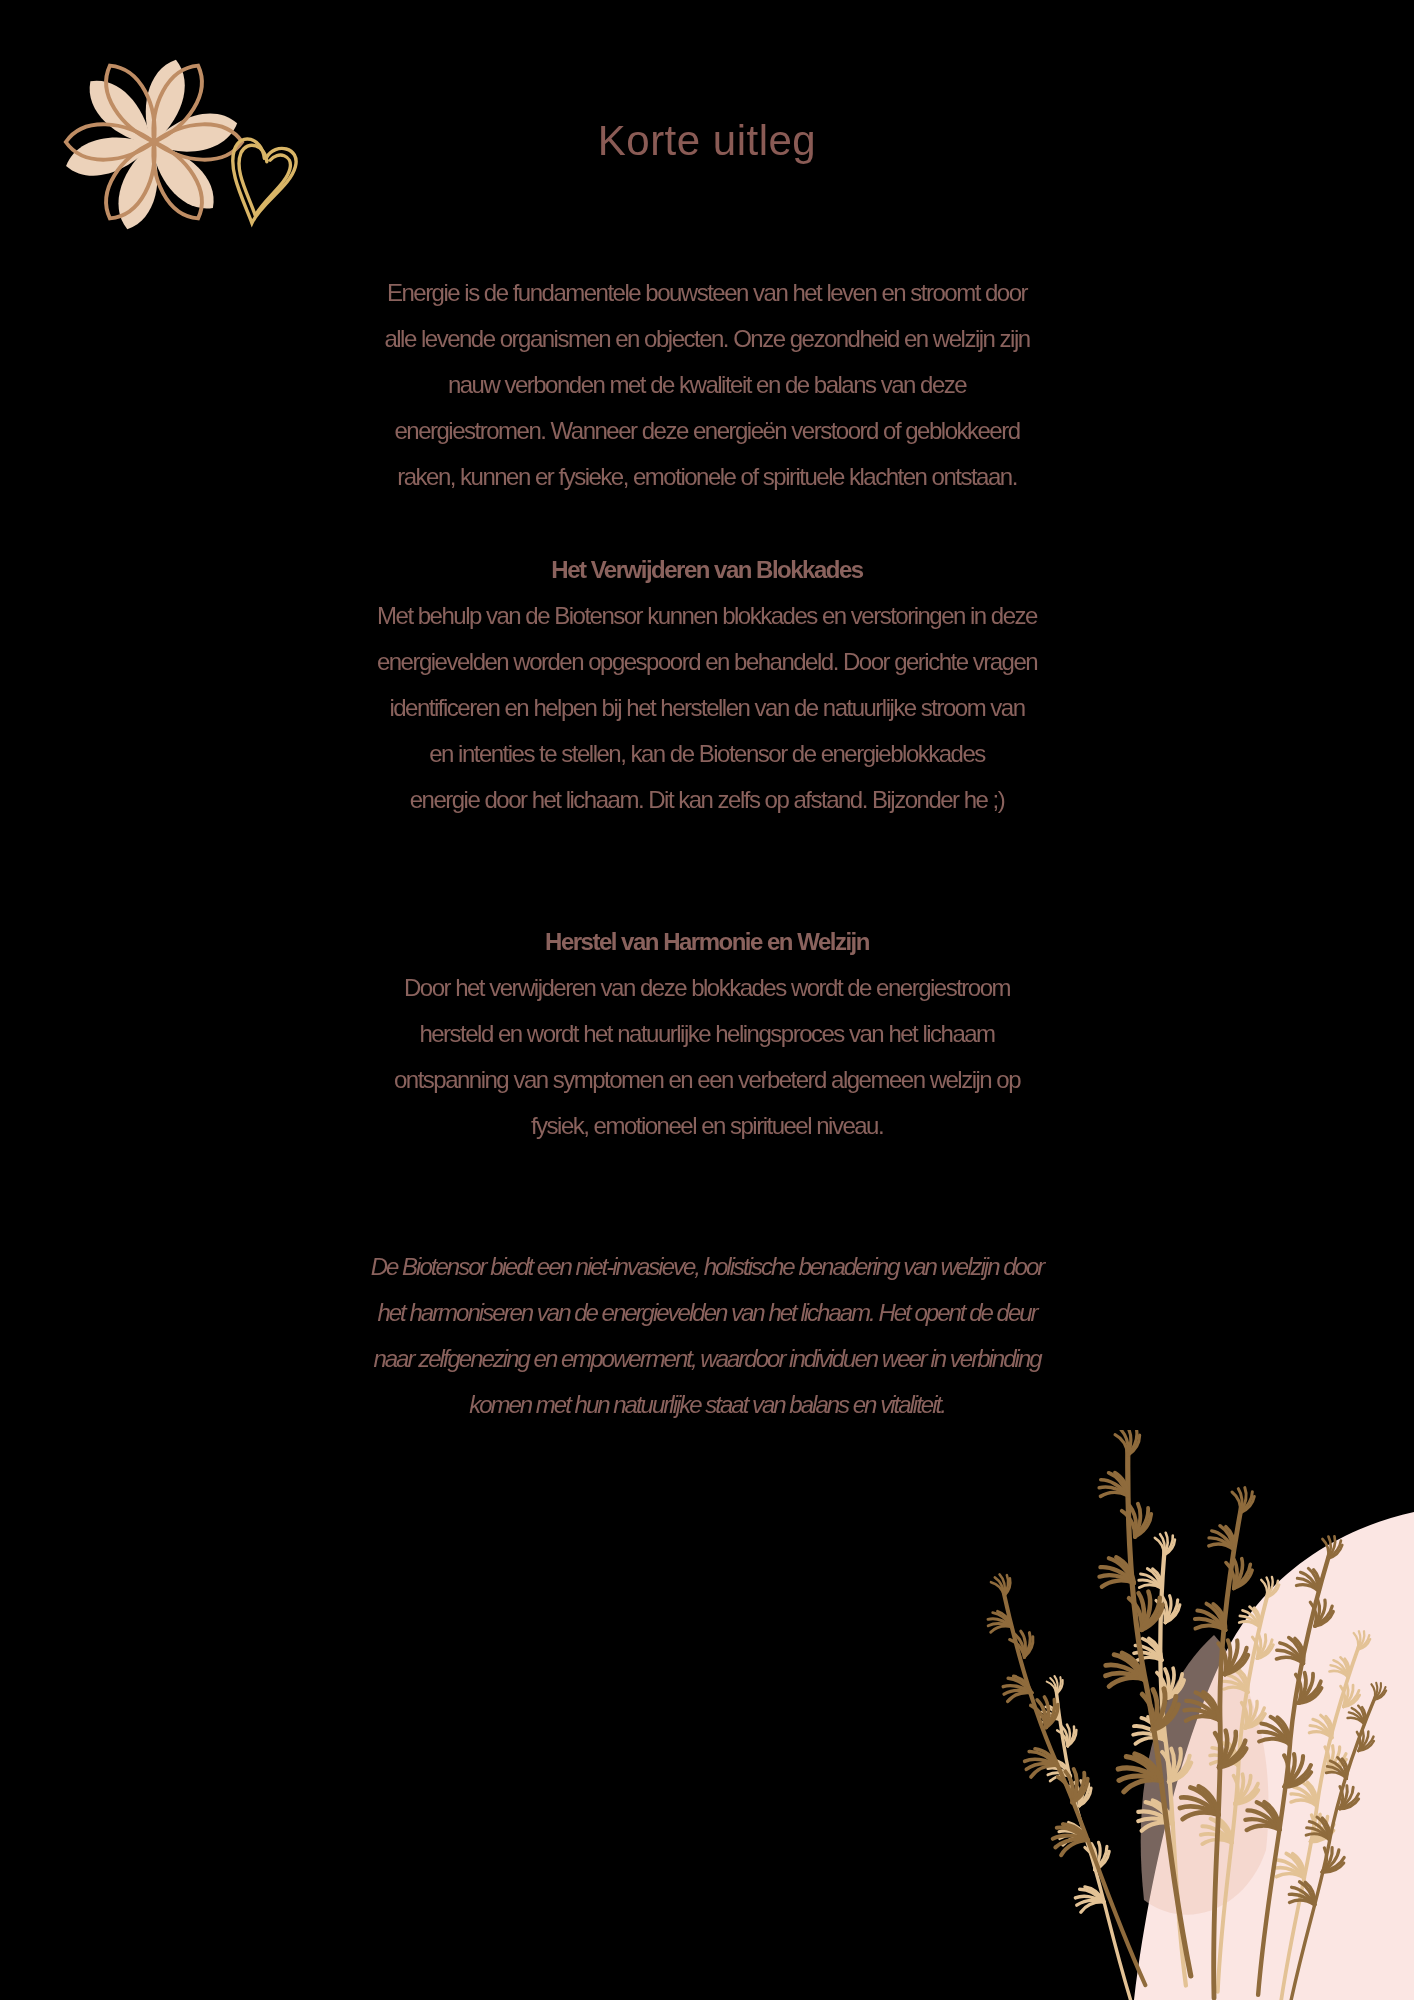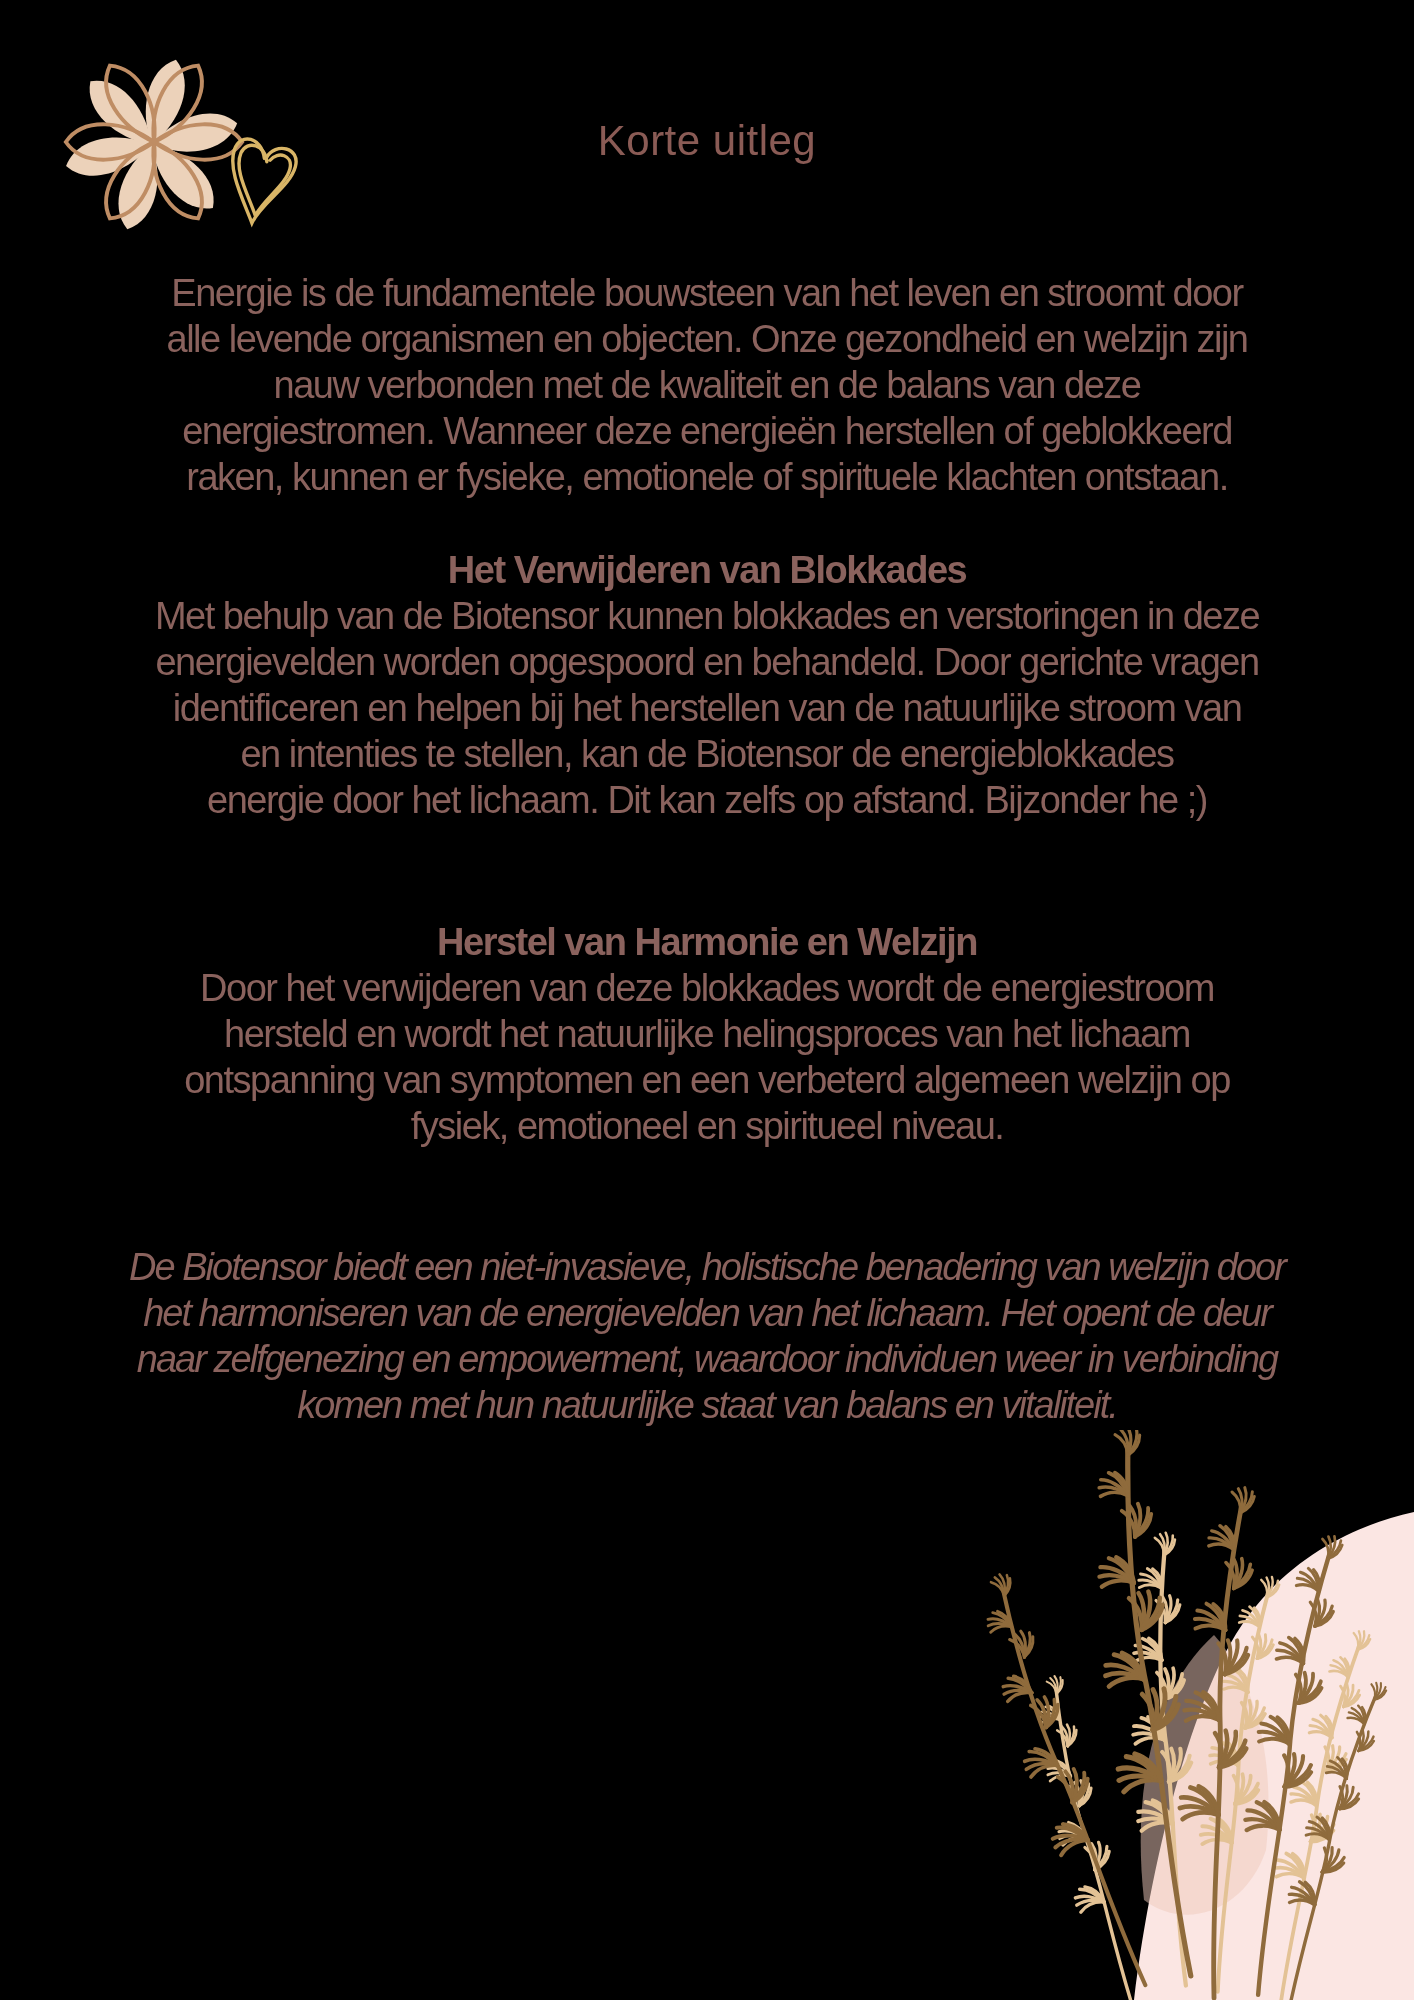--- a/index.html
+++ b/index.html
@@ -28,21 +28,21 @@
     letter-spacing: 0.5px;
     color: #8a5b55;
     line-height: 50px;
   }
 
   .tblock {
     position: absolute;
     left: 0; right: 0;
     margin: 0;
     text-align: center;
-    font-size: 38px;
+    font-size: 24px;
     letter-spacing: -1.5px;
     line-height: 46px;
     font-stretch: semi-condensed;
     color: #8a625d;
   }
   .tblock .line { white-space: nowrap; }
   .intro   { top: 270px; }
   .head1   { top: 547px; font-weight: 700; }
   .body1   { top: 593px; }
   .head2   { top: 919px; font-weight: 700; }
@@ -79,21 +79,21 @@
       <path d="M43,33 C39,17 20,14 16,29 C12,47 30,68 41,88 C47,70 66,52 67,36 C68,22 52,20 46,31"></path>
     </g>
   </svg>
 
   <h1 class="page-title">Korte uitleg</h1>
 
   <div class="tblock intro">
     <div class="line">Energie is de fundamentele bouwsteen van het leven en stroomt door</div>
     <div class="line">alle levende organismen en objecten. Onze gezondheid en welzijn zijn</div>
     <div class="line">nauw verbonden met de kwaliteit en de balans van deze</div>
-    <div class="line">energiestromen. Wanneer deze energieën herstellen of geblokkeerd</div>
+    <div class="line">energiestromen. Wanneer deze energieën verstoord of geblokkeerd</div>
     <div class="line">raken, kunnen er fysieke, emotionele of spirituele klachten ontstaan.</div>
   </div>
 
   <h2 class="tblock head1">Het Verwijderen van Blokkades</h2>
   <div class="tblock body1">
     <div class="line">Met behulp van de Biotensor kunnen blokkades en verstoringen in deze</div>
     <div class="line">energievelden worden opgespoord en behandeld. Door gerichte vragen</div>
     <div class="line">identificeren en helpen bij het herstellen van de natuurlijke stroom van</div>
     <div class="line">en intenties te stellen, kan de Biotensor de energieblokkades</div>
     <div class="line">energie door het lichaam. Dit kan zelfs op afstand. Bijzonder he ;)</div>

